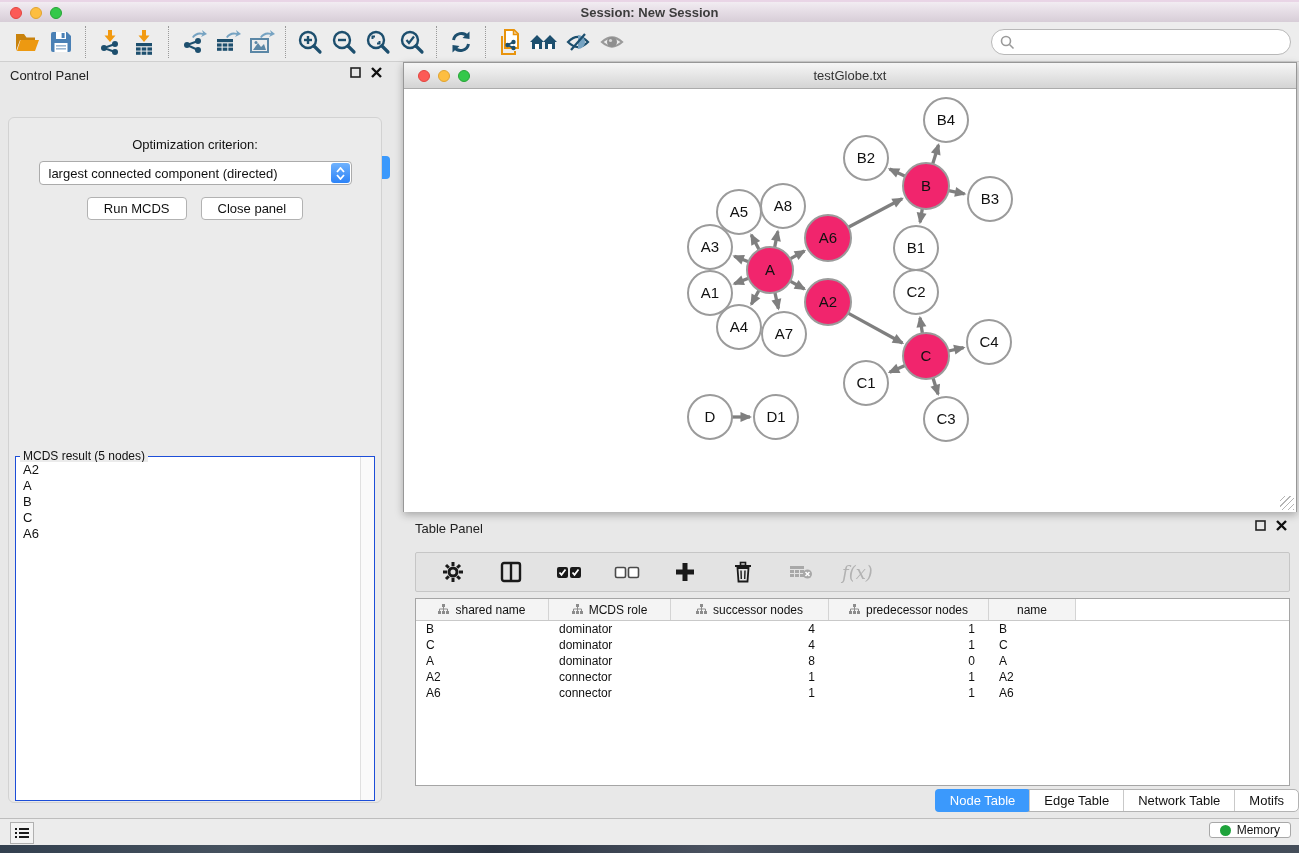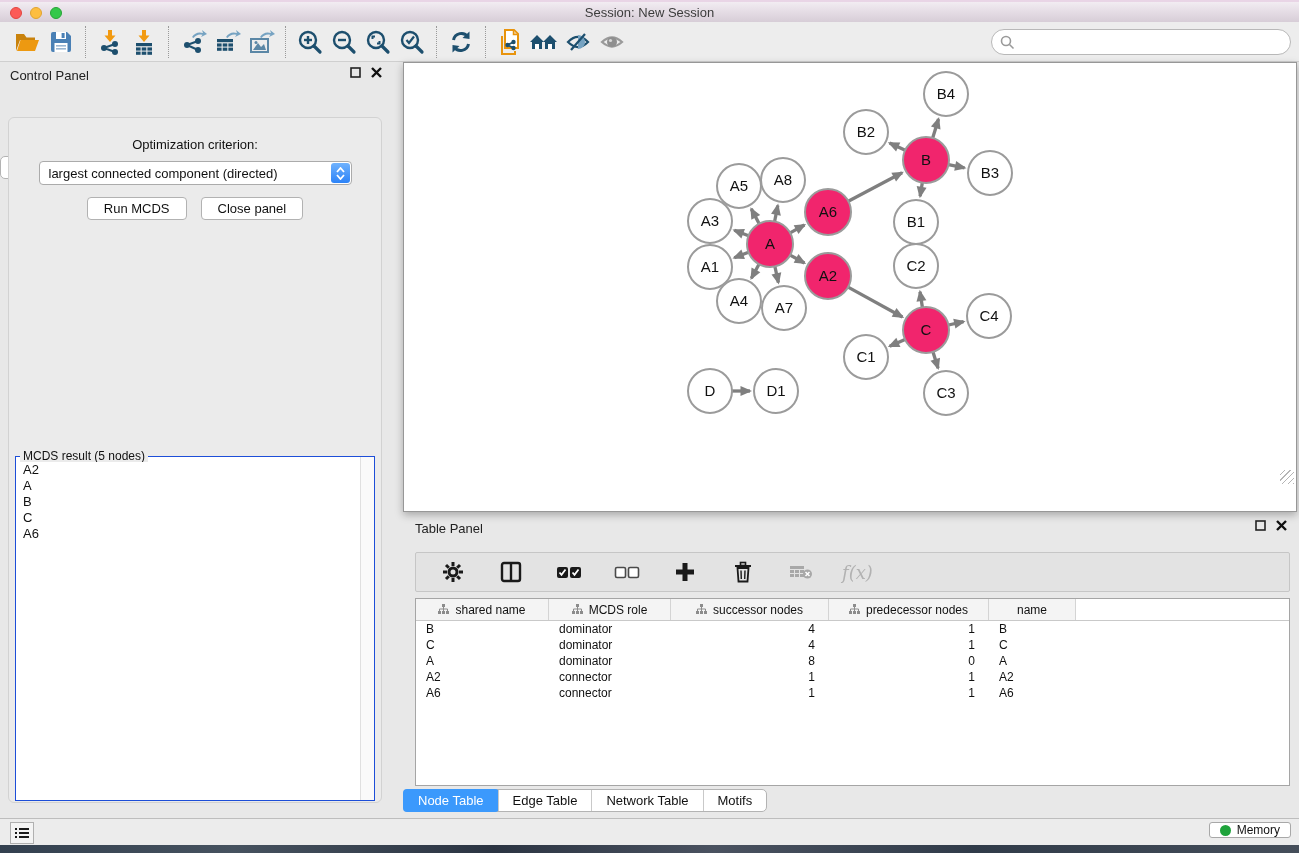--- a/index.html
+++ b/index.html
@@ -3,21 +3,21 @@
 <meta charset="utf-8">
 <style>
   * { margin:0; padding:0; box-sizing:border-box; }
   html,body { width:1299px; height:853px; }
   body { font-family:"Liberation Sans", sans-serif; background:#e8e8e8; overflow:hidden; }
   #app { position:relative; width:1299px; height:853px; background:#e8e8e8; }
 
   
   .titlebar { position:absolute; left:0; top:0; width:100%; height:22px;
     background:linear-gradient(#f2ecf2, #d7cdd7); border-top:2px solid #e9d5e6;
-    display:flex; align-items:center; justify-content:center; }
+    display:flex; align-items:center; justify-content:center;font-weight:bold; }
   .titlebar .title { font-size:13px; color:#3c3c3c; }
   .lights { position:absolute; left:10px; top:5px; display:flex; gap:8px; }
   .light { width:12px; height:12px; border-radius:50%; }
   .light.red { background:#fc5b57; border:1px solid #e2453f; }
   .light.yellow { background:#fdbe41; border:1px solid #e0a430; }
   .light.green { background:#34c84a; border:1px solid #27a436; }
 
   
   .toolbar { position:absolute; left:0; top:22px; width:100%; height:40px;
     background:#ededed; border-bottom:1px solid #cfcfcf;
@@ -27,21 +27,21 @@
   .searchbox { position:absolute; right:8px; top:7px; width:300px; height:26px;
     background:#fff; border:1px solid #b8b8b8; border-radius:13px;
     display:flex; align-items:center; padding-left:8px; }
   .searchbox input { border:none; outline:none; flex:1; height:20px; font-size:13px; background:transparent; margin-left:4px; }
 
   
   .control-panel { position:absolute; left:0; top:62px; width:390px; height:756px; }
   .panel-head { position:relative; height:26px; display:flex; align-items:center; padding:0 10px; }
   .panel-head .ph-title { font-size:13px; color:#222; }
   .panel-head .ph-icons { position:absolute; right:8px; top:5px; display:flex; gap:10px; align-items:center; }
-  .segwrap { position:absolute; left:0; width:100%; display:flex; justify-content:flex-start; }
+  .segwrap { position:absolute; left:0; width:100%; display:flex; justify-content:flex-end; }
   .ctl-tabs { top:94px; }
   .seggroup { display:inline-flex; background:#fff; border:1px solid #b3b3b3; border-radius:5px; }
   .seg { padding:3px 14px; font-size:13px; color:#111; border-left:1px solid #c9c9c9; cursor:default; }
   .seg:first-child { border-left:none; border-radius:4px 0 0 4px; }
   .seg:last-child { border-radius:0 4px 4px 0; }
   .seg.active { background:#3b99fc; color:#fff; border-radius:4px; margin:-1px; padding:4px 15px; }
   .cp-content { position:absolute; left:8px; right:8px; top:55px; bottom:15px;
     background:#ebebeb; border:1px solid #d2d2d2; border-radius:6px; }
   .crit-label { text-align:center; margin-top:19px; font-size:13px; color:#111; }
   .selectbox { position:relative; width:313px; height:24px; margin:9px auto 0 auto;
@@ -313,20 +313,28 @@
             <div class="list-item">B</div>
             <div class="list-item">C</div>
             <div class="list-item">A6</div>
           </div>
         <div class="mcds-scroll"></div>
       </div>
     </div>
   </div>
 
   <div class="netwin">
+    <div class="netwin-titlebar">
+      <div class="lights">
+        <div class="light red"></div>
+        <div class="light yellow"></div>
+        <div class="light green"></div>
+      </div>
+      <div class="title">testGlobe.txt</div>
+    </div>
     <div class="net-canvas">
       <div id="graph-holder">
           <svg width="892" height="422" viewBox="0 0 892 422">
             <defs>
               <marker id="arw" markerUnits="userSpaceOnUse" markerWidth="14" markerHeight="12" refX="11" refY="6" orient="auto">
                 <path d="M1.5 1 L13 6 L1.5 11 Z" fill="#7f7f7f"></path>
               </marker>
             </defs>
             <line x1="355.2" y1="160.7" x2="347.3" y2="145.9" stroke="#7f7f7f" stroke-width="3.3" marker-end="url(#arw)"></line>
             <line x1="370.6" y1="158.5" x2="373.8" y2="142.5" stroke="#7f7f7f" stroke-width="3.3" marker-end="url(#arw)"></line>

